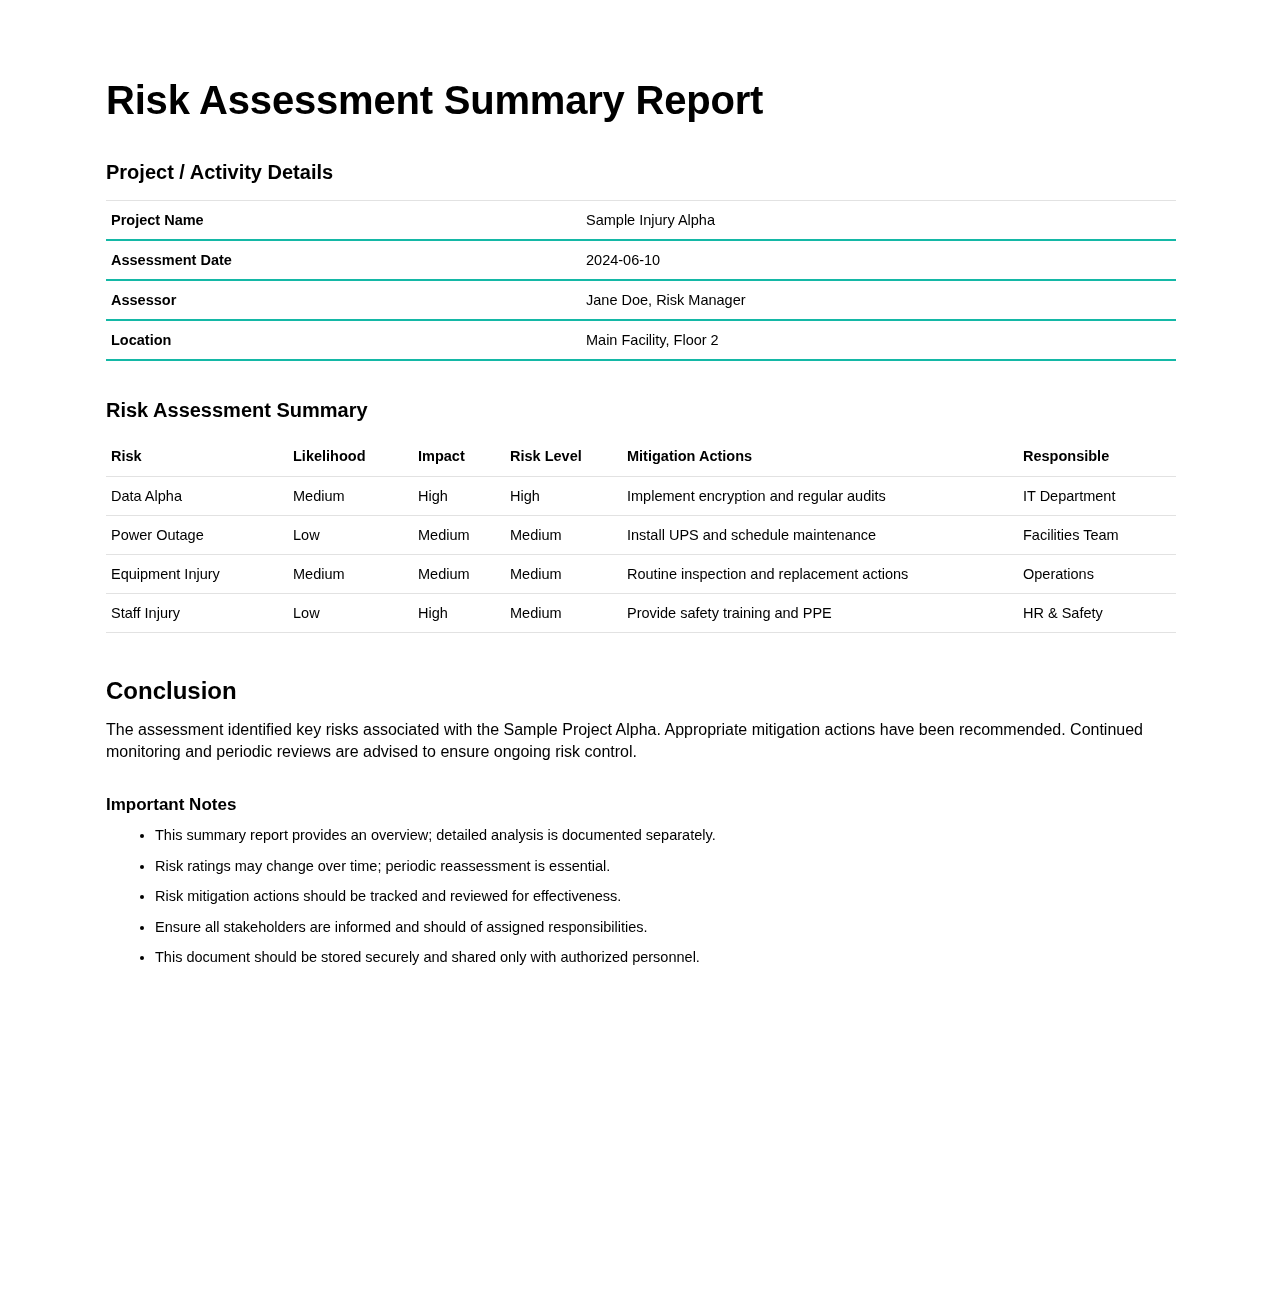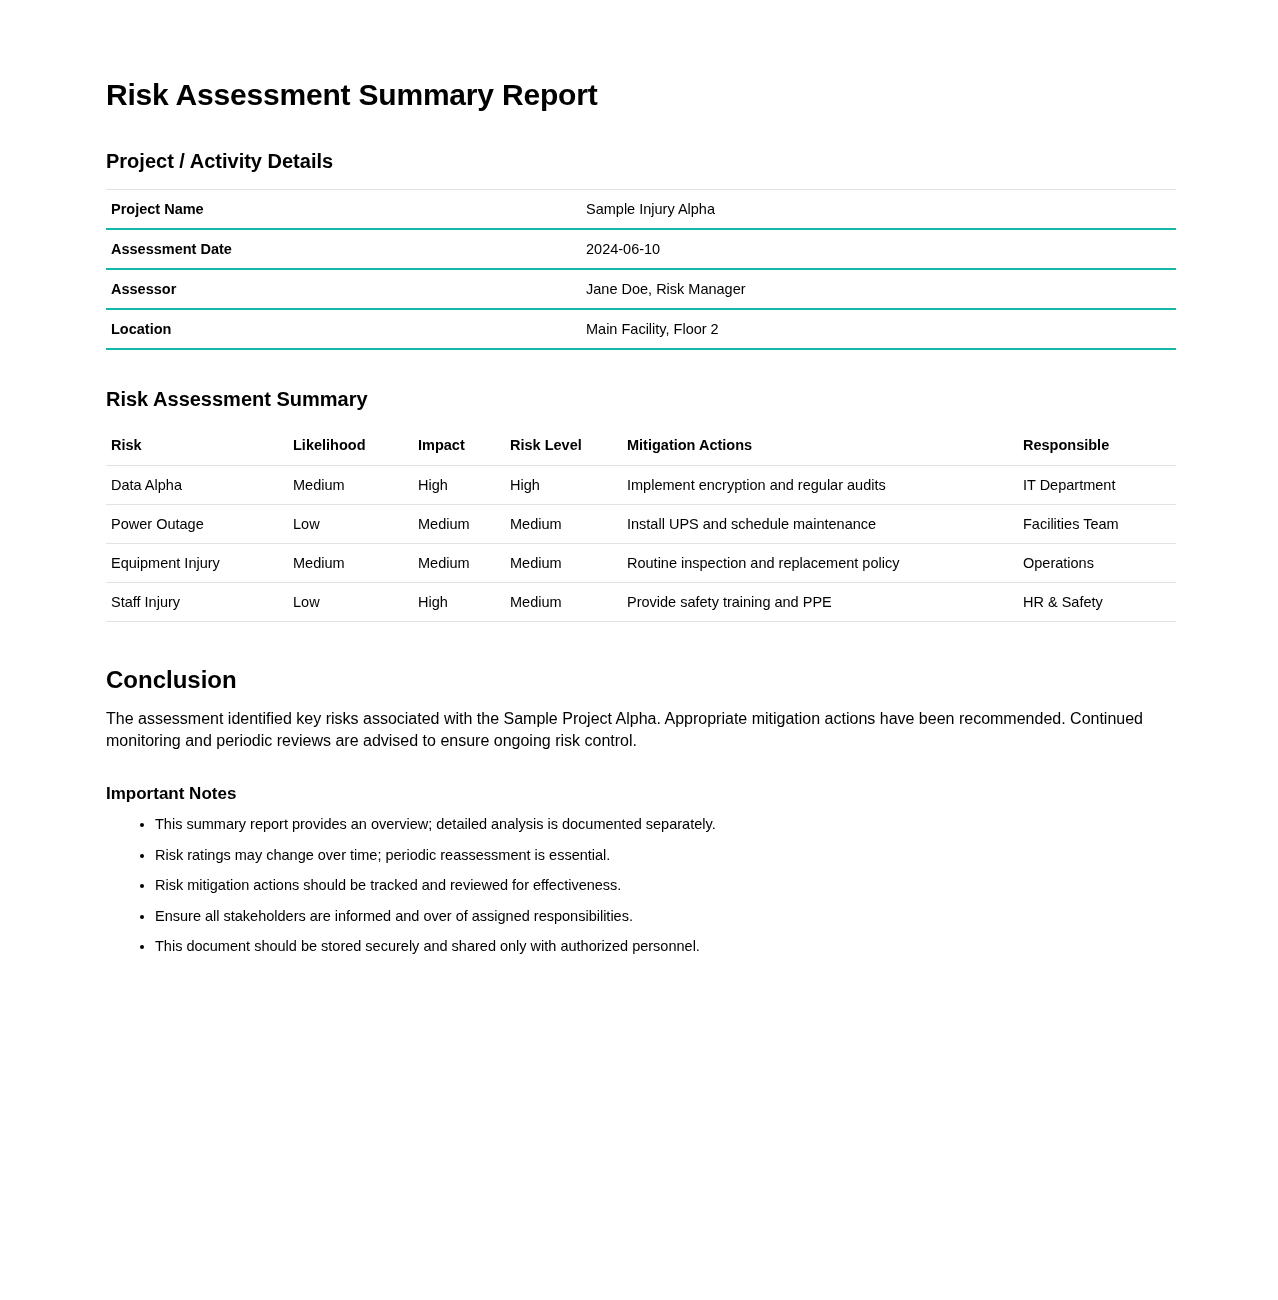--- a/index.html
+++ b/index.html
@@ -12,21 +12,21 @@
     min-height: 1300px;
     font-family: "Liberation Sans", sans-serif;
     color: #000000;
     -webkit-font-smoothing: antialiased;
   }
   .page {
     padding: 78px 100px 40px 106px;
     box-sizing: border-box;
   }
   h1.doc-title {
-    font-size: 30px;
+    font-size: 40px;
     font-weight: bold;
     margin: 0 0 4px 0;
     letter-spacing: -0.2px;
   }
   h2.section-title {
     font-size: 20px;
     font-weight: bold;
     margin: 38px 0 16px 0;
   }
   h2.conclusion-title {
@@ -169,21 +169,21 @@
         <td>Medium</td>
         <td>Medium</td>
         <td>Install UPS and schedule maintenance</td>
         <td>Facilities Team</td>
       </tr>
       <tr>
         <td>Equipment Injury</td>
         <td>Medium</td>
         <td>Medium</td>
         <td>Medium</td>
-        <td>Routine inspection and replacement policy</td>
+        <td>Routine inspection and replacement actions</td>
         <td>Operations</td>
       </tr>
       <tr>
         <td>Staff Injury</td>
         <td>Low</td>
         <td>High</td>
         <td>Medium</td>
         <td>Provide safety training and PPE</td>
         <td>HR &amp; Safety</td>
       </tr>
@@ -191,17 +191,17 @@
   </table>
 
   <h2 class="conclusion-title">Conclusion</h2>
   <p class="conclusion">The assessment identified key risks associated with the Sample Project Alpha. Appropriate mitigation actions have been recommended. Continued monitoring and periodic reviews are advised to ensure ongoing risk control.</p>
 
   <h3 class="notes-title">Important Notes</h3>
   <ul class="notes">
     <li>This summary report provides an overview; detailed analysis is documented separately.</li>
     <li>Risk ratings may change over time; periodic reassessment is essential.</li>
     <li>Risk mitigation actions should be tracked and reviewed for effectiveness.</li>
-    <li>Ensure all stakeholders are informed and over of assigned responsibilities.</li>
+    <li>Ensure all stakeholders are informed and should of assigned responsibilities.</li>
     <li>This document should be stored securely and shared only with authorized personnel.</li>
   </ul>
 
 </div>
 
 </body></html>

